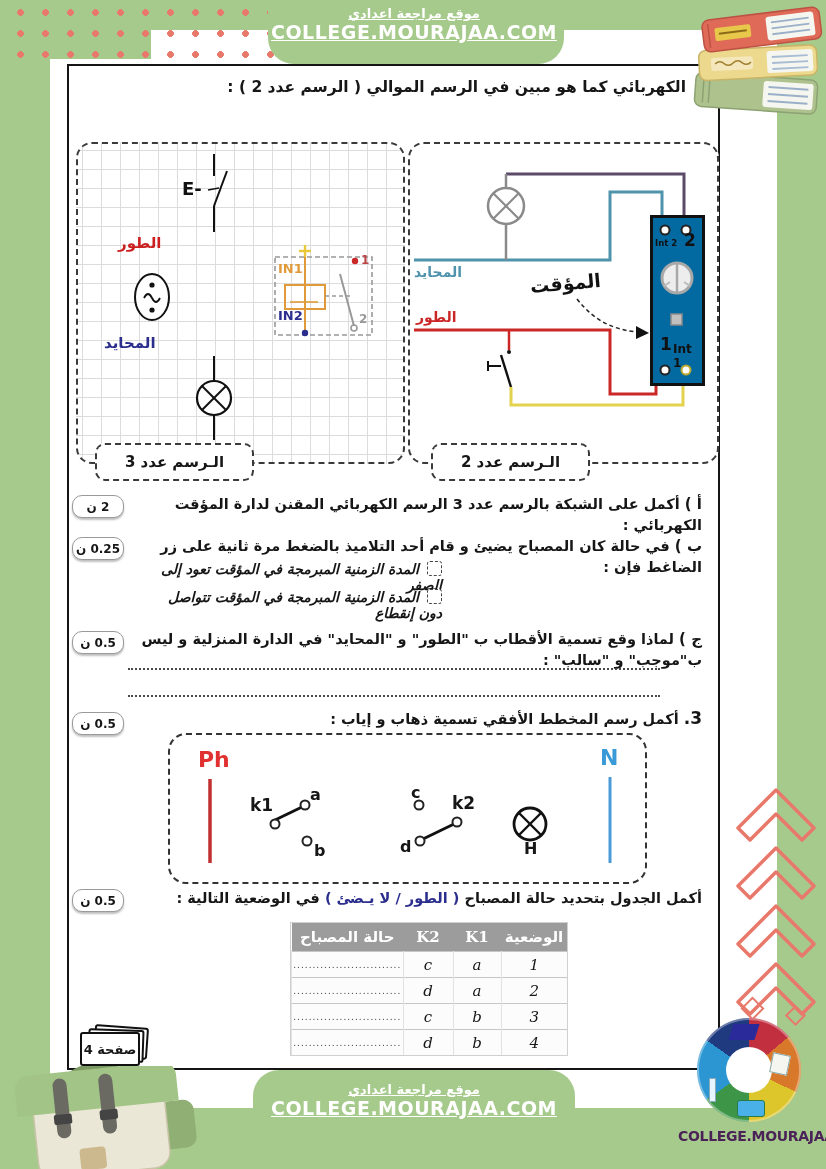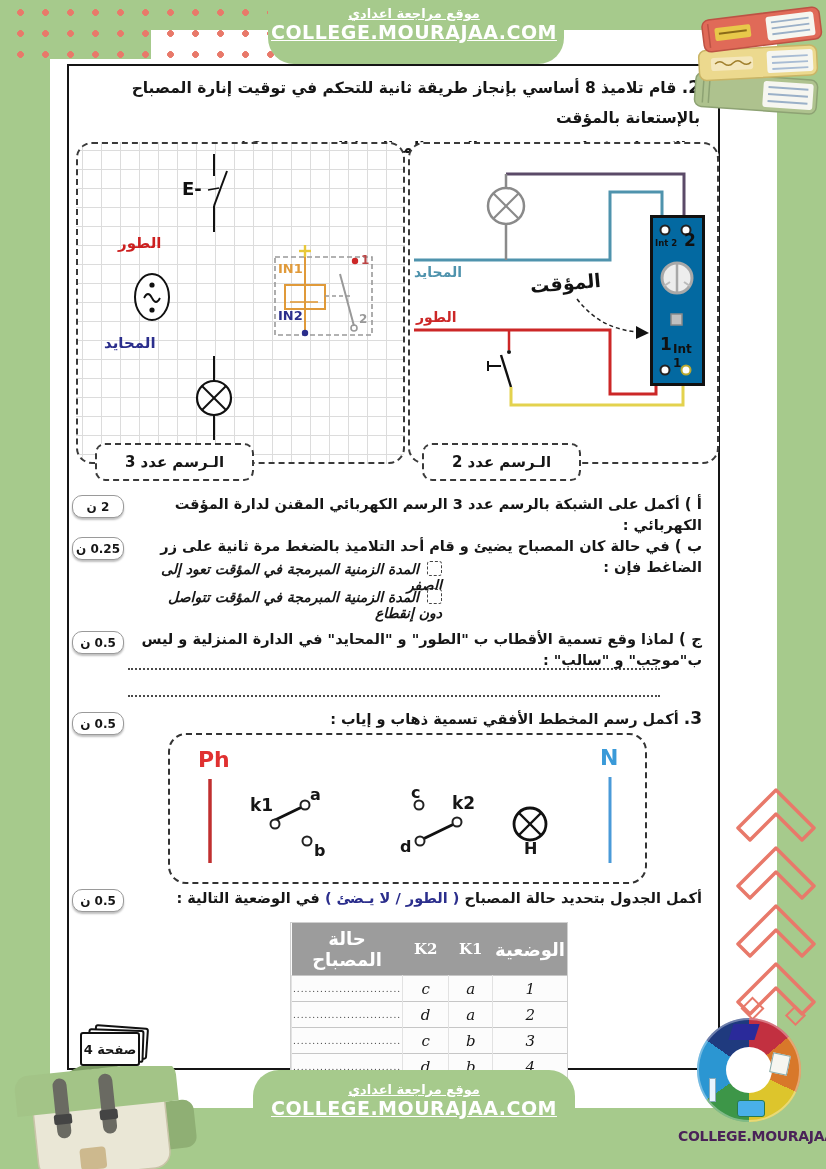--- a/index.html
+++ b/index.html
@@ -44,21 +44,21 @@
     border-radius:10px;box-shadow:0 2px 2px rgba(0,0,0,.25);z-index:6;
     display:flex;align-items:center;justify-content:center;
     font-size:12px;font-weight:bold;direction:rtl;}
   
   .option{font-size:14px;font-weight:600;font-style:italic;z-index:5;}
   .chk{display:inline-block;width:13px;height:13px;border:1.6px dashed #444;
     border-radius:3px;margin-left:8px;vertical-align:-2px;background:#fff;}
   .ansline{border-bottom:2px dotted #4a4a4a;z-index:5;height:2px;}
   
   #state-table{border-collapse:collapse;direction:rtl;width:100%;background:#fcfcfc;}
-  #state-table th{background:#9c9c9c;color:#fff;font-size:18px;font-weight:bold;
+  #state-table th{background:#9c9c9c;color:#fff;font-size:15px;font-weight:bold;
     padding:5px 2px;border:none;}
   #state-table th.lat{font-family:"DejaVu Serif",serif;font-size:15px;}
   #state-table td{height:23px;text-align:center;border-top:1.5px solid #c6c6c6;
     font-family:"DejaVu Serif",serif;font-style:italic;font-size:15px;border-left:1px solid #e2e2e2;}
   #state-table td.dots{font-size:9px;letter-spacing:1px;color:#444;font-style:normal;}
   
   .pcard{position:absolute;background:#fff;border:2px solid #111;border-radius:3px;}
   
   .navy{color:#2b2e8c;} .redtxt{color:#cc2020;}
 </style>
@@ -94,22 +94,20 @@
     <rect x="20" y="10" width="118" height="32" rx="7" fill="#e06a58" stroke="#bd5244" stroke-width="1.5"></rect>
     <rect x="84" y="14" width="48" height="24" rx="3" fill="#f6f6f0"></rect>
     <path d="M89,20 h38 M89,26 h38 M89,32 h38" stroke="#9ab0c8" stroke-width="1.8" fill="none"></path>
     <rect x="32" y="19" width="36" height="13" rx="2" fill="#e8c84a"></rect>
     <path d="M36,25 h28" stroke="#8a6a18" stroke-width="2"></path>
     <path d="M26,14 v24" stroke="#bd5244" stroke-width="1.5"></path>
   </g>
 </svg>
 
 <div class="abs rtl" id="intro">
-  <div><span class="qnum">2.</span>
-    <span>قام تلاميذ 8 أساسي بإنجاز طريقة ثانية للتحكم في توقيت إنارة المصباح بالإستعانة بالمؤقت</span></div>
   <div class="l2">الكهربائي كما هو مبين في الرسم الموالي ( الرسم عدد 2 ) :</div>
 </div>
 
 <div class="abs figbox" id="fig3">
   <svg width="325" height="318" style="position:absolute;left:0;top:0;">
 
     <g>
       <line x1="136" y1="10" x2="136" y2="32" stroke="#111" stroke-width="2"></line>
       <line x1="149" y1="27" x2="136" y2="62" stroke="#111" stroke-width="2"></line>
       <line x1="136" y1="62" x2="136" y2="88" stroke="#111" stroke-width="2"></line>
@@ -200,21 +198,21 @@
     </svg>
     <span class="figlabel" style="left:2px;top:20px;font-size:8.5px;color:#111;">Int 2</span>
     <span class="figlabel" style="left:31px;top:12px;font-size:17px;color:#111;">2</span>
     <span class="figlabel" style="left:7px;top:116px;font-size:17px;color:#111;">1</span>
     <span class="figlabel" style="left:20px;top:124px;font-size:12px;color:#111;">Int 1</span>
   </div>
   <span class="figlabel rtl" style="left:120px;top:128px;font-size:19px;font-weight:900;transform:rotate(-5deg);color:#111;">المؤقت</span>
   <span class="figlabel" style="left:4px;top:120px;font-size:14px;color:#4f93ad;">المحايد</span>
   <span class="figlabel" style="left:6px;top:165px;font-size:14px;color:#cc2727;">الطور</span>
 </div>
-<div class="abs figcap" style="left:422px;top:443px;width:155px;height:34px;">
+<div class="abs figcap" style="left:431px;top:443px;width:155px;height:34px;">
   <span class="rtl">الـرسم عدد 2</span>
 </div>
 
 <div class="abs rtl qtext" style="left:130px;top:494px;width:572px;">
   <span class="qletter">أ )</span>
   <span>أكمل على الشبكة بالرسم عدد 3 الرسم الكهربائي المقنن لدارة المؤقت الكهربائي :</span>
 </div>
 <div class="abs badge" style="top:495px;">2 ن</div>
 
 <div class="abs rtl qtext" style="left:130px;top:536px;width:572px;">

